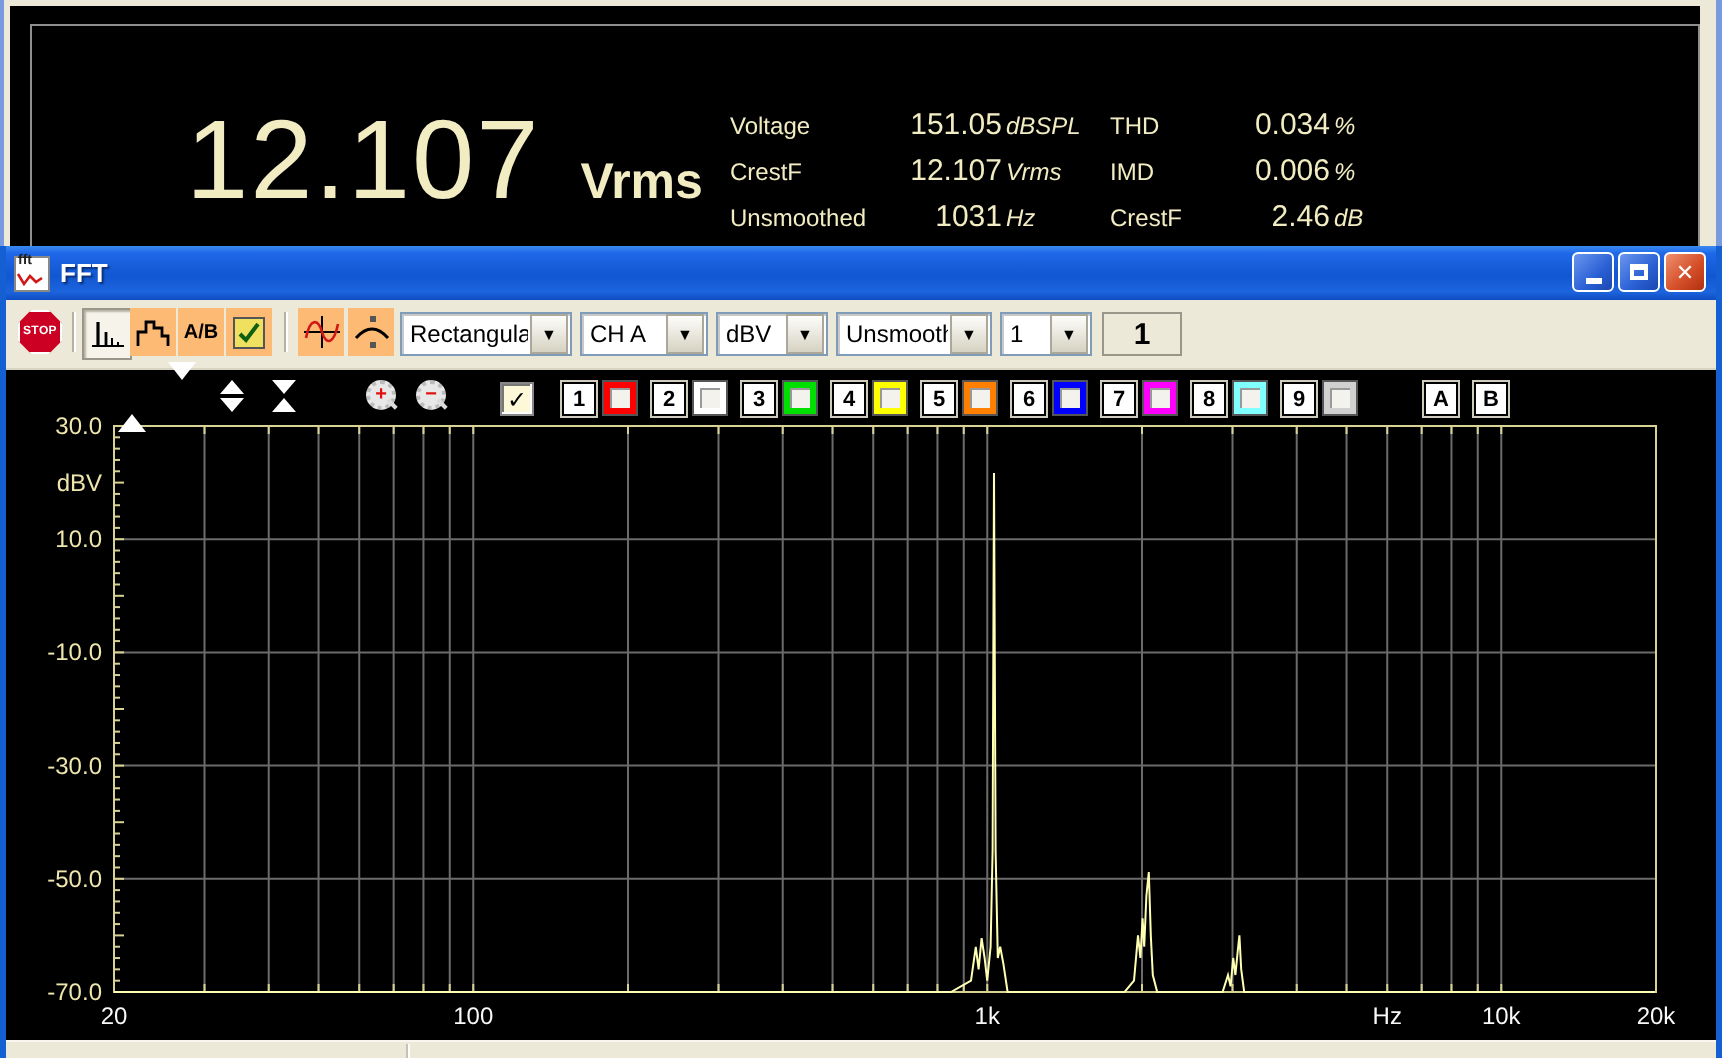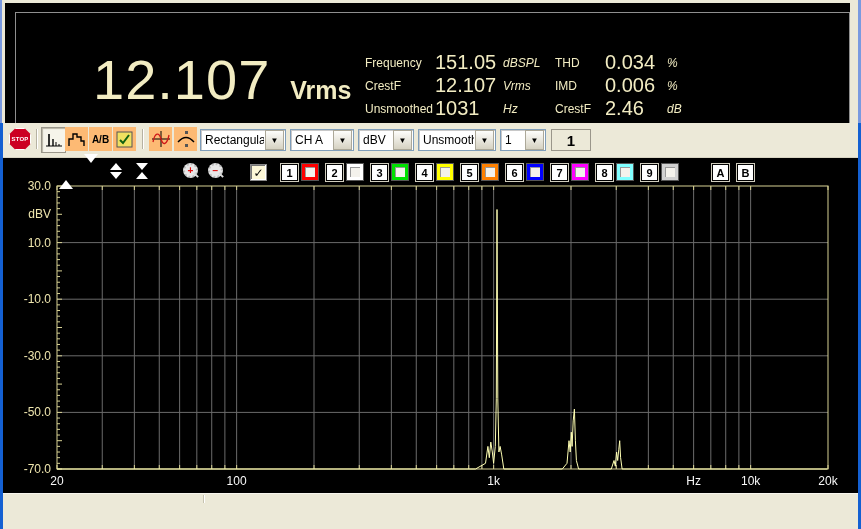--- a/index.html
+++ b/index.html
@@ -11,21 +11,21 @@
   .edge-blue-r{position:absolute;right:0;top:0;width:3px;height:123px;background:#7a9ae0;}
   #meter-black{position:absolute;left:5px;top:3px;width:845px;height:120px;background:#000;}
   #meter-frame{position:absolute;left:10px;top:9px;width:833px;height:114px;border:1px solid #8f8f8f;border-bottom:none;}
   #big-value{position:absolute;left:88px;top:44px;display:flex;align-items:baseline;gap:20px;color:#f2ecc2;}
   #big-value .num{font-size:56px;letter-spacing:1px;}
   #big-value .unit{font-size:25px;font-weight:bold;}
   #meas-grid{position:absolute;left:360px;top:48px;display:grid;
     grid-template-columns:70px 66px 54px 50px 60px 30px;grid-auto-rows:23px;
     color:#f2ecc2;align-items:center;}
   .m-lab{font-size:12px;text-align:left;}
-  .m-val{font-size:20px;text-align:left;}
+  .m-val{font-size:15px;text-align:right;}
   .m-unit{font-size:12px;text-align:left;padding-left:2px;font-style:italic;}
 
   
   #fft-window{position:absolute;left:0;top:123px;width:861px;height:406px;
     border-left:3px solid #1460d2;border-right:3px solid #1460d2;box-sizing:border-box;background:#ece9d8;}
   #titlebar{position:relative;height:27px;
     background:linear-gradient(180deg,#3a8af2 0%,#1e67e8 14%,#1257d2 55%,#1c64dd 85%,#0f4dc2 100%);
     display:flex;align-items:center;padding:0 4px;}
   #title-icon{width:16px;height:16px;background:#fff;border:1px solid #888;margin-right:5px;position:relative;}
   #title-icon .fft-t{position:absolute;left:1px;top:-2px;font-size:7px;font-weight:bold;color:#222;}
@@ -92,21 +92,21 @@
 <div id="screen">
 
   <div id="meter-wrap">
     <div id="meter-black">
       <div id="meter-frame"></div>
       <div id="big-value">
         <span class="num">12.107</span>
         <span class="unit">Vrms</span>
       </div>
       <div id="meas-grid">
-          <div class="m-lab">Frequency</div>
+          <div class="m-lab">Voltage</div>
           <div class="m-val">151.05</div>
           <div class="m-unit">dBSPL</div>
           <div class="m-lab">THD</div>
           <div class="m-val">0.034</div>
           <div class="m-unit">%</div>
           <div class="m-lab">CrestF</div>
           <div class="m-val">12.107</div>
           <div class="m-unit">Vrms</div>
           <div class="m-lab">IMD</div>
           <div class="m-val">0.006</div>
@@ -118,20 +118,38 @@
           <div class="m-val">2.46</div>
           <div class="m-unit">dB</div>
         </div>
     </div>
     <div class="edge-blue-l"></div>
     <div class="edge-blue-r"></div>
   </div>
 
   <div id="fft-window">
 
+    <div id="titlebar">
+      <span id="title-icon">
+        <span class="fft-t">fft</span>
+        <svg width="14" height="9">
+            <polyline points="1,2 4,7 7,3 10,6 13,4" fill="none" stroke="#d01818" stroke-width="1.3"></polyline>
+          </svg>
+      </span>
+      <span id="title-text">FFT</span>
+      <span id="win-btns">
+        <span class="wbtn">
+            <span class="minbar"></span>
+          </span>
+        <span class="wbtn">
+            <span class="maxbox"></span>
+          </span>
+        <span class="wbtn close">✕</span>
+      </span>
+    </div>
 
     <div id="toolbar">
       <span class="tb-abs" style="left:6px;top:5px;">
           <span id="stop-btn">STOP</span>
         </span>
       <span class="tsep" style="left:33px;"></span>
 
       <span class="tb-abs tbtn pressed" style="left:38px;">
         <svg width="18" height="16">
             <line x1="1" y1="14" x2="17" y2="14" stroke="#000"></line>

